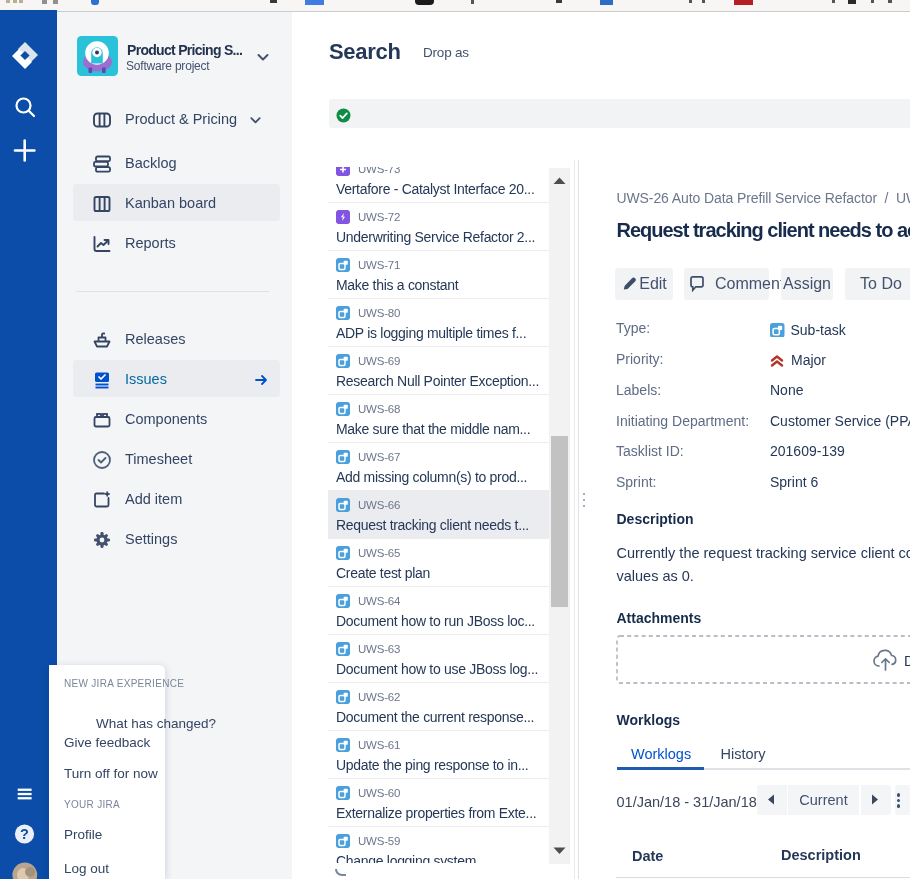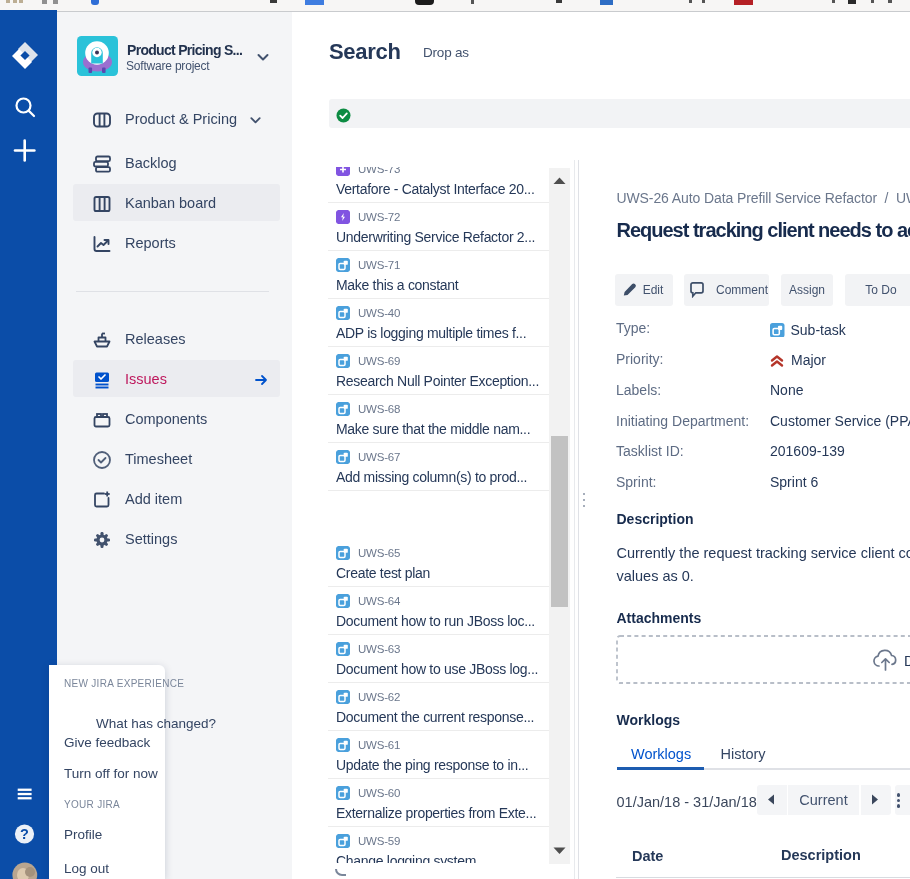--- a/index.html
+++ b/index.html
@@ -16,34 +16,34 @@
 
 #navy { left:0; top:10px; width:57px; height:869px; background:#0b4da8; }
 #navy svg { position:absolute; left:0; }
 
 
 #leftnav { left:57px; top:12px; width:235px; height:867px; background:#f4f5f7; color:#344563; }
 .navrow { position:absolute; left:16px; width:207px; height:37px; border-radius:3px; }
 .navrow .nicon { position:absolute; left:17px; top:8px; width:24px; height:24px; }
 .navrow .nlabel { position:absolute; left:52px; top:11px; font-size:14.5px; color:#344563; white-space:nowrap; }
 .navrow.sel { background:#ebecf0; }
-.navrow.sel .nlabel { color:#be185d; }
+.navrow.sel .nlabel { color:#0369a1; }
 
 
 #main { left:292px; top:12px; width:618px; height:867px; background:#fff; }
 
 
 .li { position:absolute; left:0; width:221px; height:48px; border-bottom:1px solid #ececec; }
 .li .lic { position:absolute; left:8px; top:7px; width:14px; height:14px; border-radius:2px; }
 .li .lkey { position:absolute; left:30px; top:8px; font-size:11.5px; color:#6b778c; letter-spacing:-0.2px; }
 .li .ltitle { position:absolute; left:8px; top:26px; font-size:14px; letter-spacing:-0.3px; color:#253858; white-space:nowrap; }
 .li.sel { background:#ebecf0; }
 
-.btn { position:absolute; top:262px; height:32px; background:#f2f3f5; border-radius:3px;
-  color:#42526e; font-size:12px; line-height:32px; text-align:center; }
+.btn { position:absolute; top:256px; height:32px; background:#f2f3f5; border-radius:3px;
+  color:#42526e; font-size:16px; line-height:32px; text-align:center; }
 
 .frow { position:absolute; left:0; font-size:14px; }
 .flabel { color:#5e6c84; }
 .fvalue { position:absolute; left:154px; color:#253858; white-space:nowrap; }
 
 .h3 { font-weight:bold; font-size:14px; color:#172b4d; }
 
 
 #popup { left:49px; top:665px; width:116px; height:214px; background:#fff;
   border-radius:0 6px 0 0; box-shadow:0 2px 8px rgba(9,30,66,.18); }
@@ -274,21 +274,21 @@
         </svg>
         <div class="lkey">UWS-71</div>
         <div class="ltitle">Make this a constant</div>
       </div>
       <div class="li" style="top:132px;">
         <svg class="lic" viewBox="0 0 14 14">
           <rect width="14" height="14" rx="2.5" fill="#4aa0dc"></rect>
           <rect x="3" y="5.4" width="6" height="6" rx="1.2" fill="none" stroke="#fff" stroke-width="1.5"></rect>
           <rect x="7.7" y="2.7" width="4.1" height="4.1" rx="0.9" fill="#fff"></rect>
         </svg>
-        <div class="lkey">UWS-40</div>
+        <div class="lkey">UWS-80</div>
         <div class="ltitle">ADP is logging multiple times f...</div>
       </div>
       <div class="li" style="top:180px;">
         <svg class="lic" viewBox="0 0 14 14">
           <rect width="14" height="14" rx="2.5" fill="#4aa0dc"></rect>
           <rect x="3" y="5.4" width="6" height="6" rx="1.2" fill="none" stroke="#fff" stroke-width="1.5"></rect>
           <rect x="7.7" y="2.7" width="4.1" height="4.1" rx="0.9" fill="#fff"></rect>
         </svg>
         <div class="lkey">UWS-69</div>
         <div class="ltitle">Research Null Pointer Exception...</div>
@@ -303,20 +303,29 @@
         <div class="ltitle">Make sure that the middle nam...</div>
       </div>
       <div class="li" style="top:276px;">
         <svg class="lic" viewBox="0 0 14 14">
           <rect width="14" height="14" rx="2.5" fill="#4aa0dc"></rect>
           <rect x="3" y="5.4" width="6" height="6" rx="1.2" fill="none" stroke="#fff" stroke-width="1.5"></rect>
           <rect x="7.7" y="2.7" width="4.1" height="4.1" rx="0.9" fill="#fff"></rect>
         </svg>
         <div class="lkey">UWS-67</div>
         <div class="ltitle">Add missing column(s) to prod...</div>
+      </div>
+      <div class="li sel" style="top:324px;">
+        <svg class="lic" viewBox="0 0 14 14">
+          <rect width="14" height="14" rx="2.5" fill="#4aa0dc"></rect>
+          <rect x="3" y="5.4" width="6" height="6" rx="1.2" fill="none" stroke="#fff" stroke-width="1.5"></rect>
+          <rect x="7.7" y="2.7" width="4.1" height="4.1" rx="0.9" fill="#fff"></rect>
+        </svg>
+        <div class="lkey">UWS-66</div>
+        <div class="ltitle">Request tracking client needs t...</div>
       </div>
       <div class="li" style="top:372px;">
         <svg class="lic" viewBox="0 0 14 14">
           <rect width="14" height="14" rx="2.5" fill="#4aa0dc"></rect>
           <rect x="3" y="5.4" width="6" height="6" rx="1.2" fill="none" stroke="#fff" stroke-width="1.5"></rect>
           <rect x="7.7" y="2.7" width="4.1" height="4.1" rx="0.9" fill="#fff"></rect>
         </svg>
         <div class="lkey">UWS-65</div>
         <div class="ltitle">Create test plan</div>
       </div>

